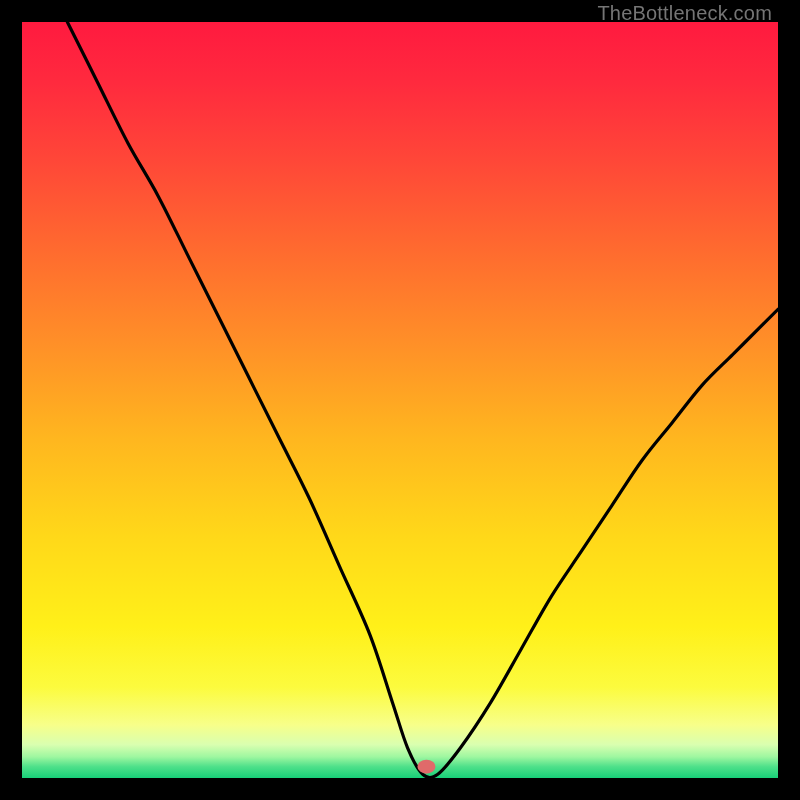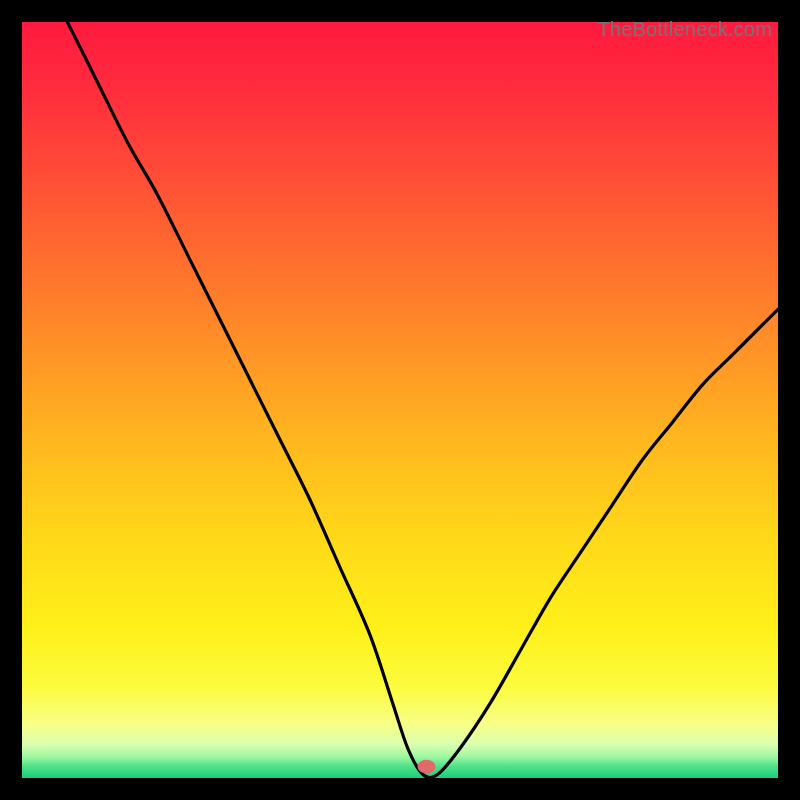--- a/index.html
+++ b/index.html
@@ -28,21 +28,20 @@
   }
   .watermark {
     position: absolute;
     top: 2px;
     right: 28px;
     color: #757575;
     font-size: 20px;
     font-weight: 500;
     letter-spacing: 0.2px;
     user-select: none;
-    margin-top: 16px;
   }
 </style>
 </head>
 <body>
 
 <div class="frame">
   <svg class="plot-area" viewBox="0 0 756 756">
     <defs>
       <linearGradient id="bg-grad" x1="0" y1="0" x2="0" y2="1">
           <stop offset="0%" stop-color="#ff1a3f"></stop>

